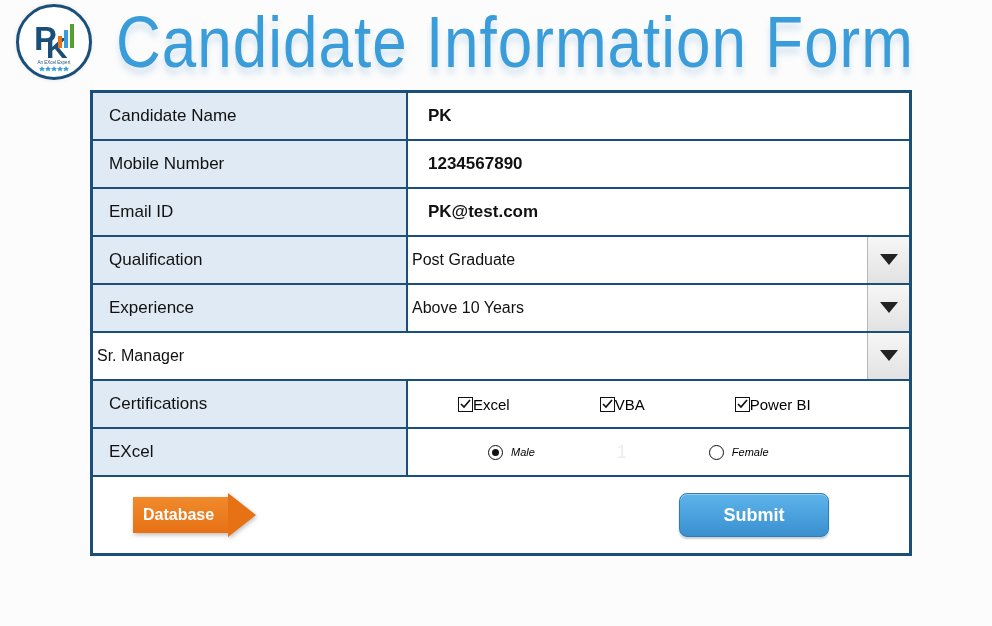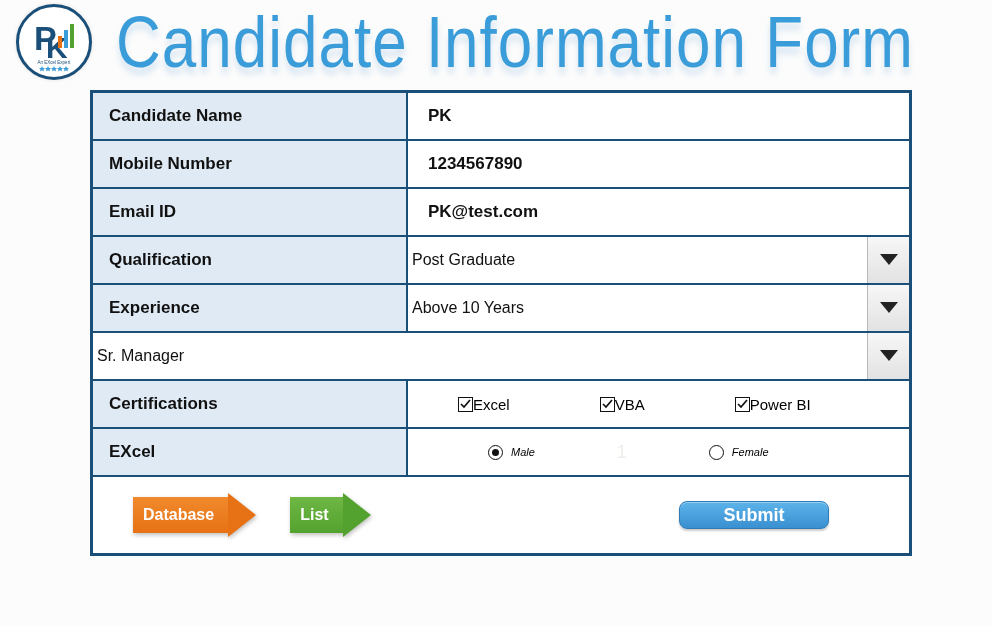--- a/index.html
+++ b/index.html
@@ -50,21 +50,21 @@
     height: 48px;
   }
   .row:last-child { border-bottom: none; }
   .label-cell {
     width: 315px;
     background: #dfeaf4;
     border-right: 2px solid #1a4f7a;
     display: flex;
     align-items: center;
     padding-left: 16px;
-    font-weight: bold;
+    font-weight: normal;
     font-size: 17px;
     color: #111;
   }
   .value-cell {
     flex: 1;
     display: flex;
     align-items: center;
     padding-left: 20px;
     font-size: 17px;
     font-weight: bold;
@@ -181,21 +181,21 @@
     width: 0; height: 0;
     border-top: 22px solid transparent;
     border-bottom: 22px solid transparent;
   }
   .arrow-btn.orange .head { border-left: 28px solid #e77215; }
   .arrow-btn.green  .head { border-left: 28px solid #53a22f; }
   .submit-btn {
     position: absolute;
     right: 80px;
     width: 150px;
-    height: 28px;
+    height: 44px;
     background: linear-gradient(#5db4ea,#3a8fd0);
     border: 1px solid #2f7cb9;
     border-radius: 8px;
     color: #fff;
     font-weight: bold;
     font-size: 18px;
     display: flex;
     align-items: center;
     justify-content: center;
     box-shadow: 0 2px 2px rgba(0,0,0,.2), inset 0 1px 0 rgba(255,255,255,.35);
@@ -324,24 +324,18 @@
     </div>
   </div>
 
   <div class="footer-row">
     <div class="arrow-btn orange">
       <div class="shaft">
           <span>Database</span>
         </div>
       <div class="head"></div>
     </div>
-    <div class="arrow-btn green">
-      <div class="shaft">
-          <span>List</span>
-        </div>
-      <div class="head"></div>
-    </div>
     <div class="submit-btn">
       <span>Submit</span>
     </div>
   </div>
 
 </div>
 
 </body></html>

